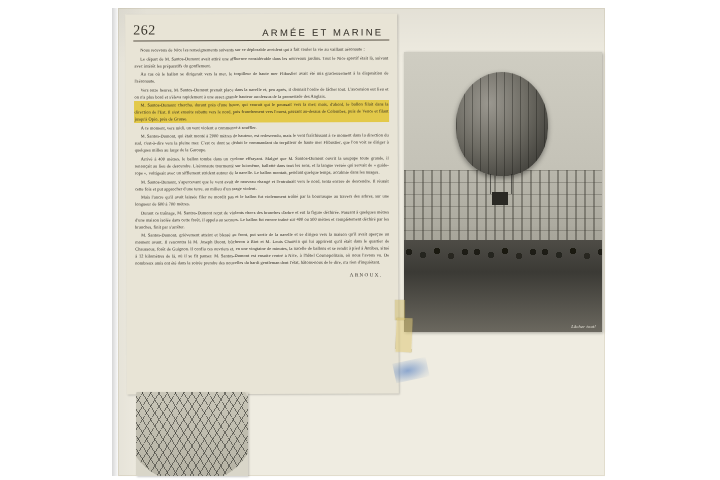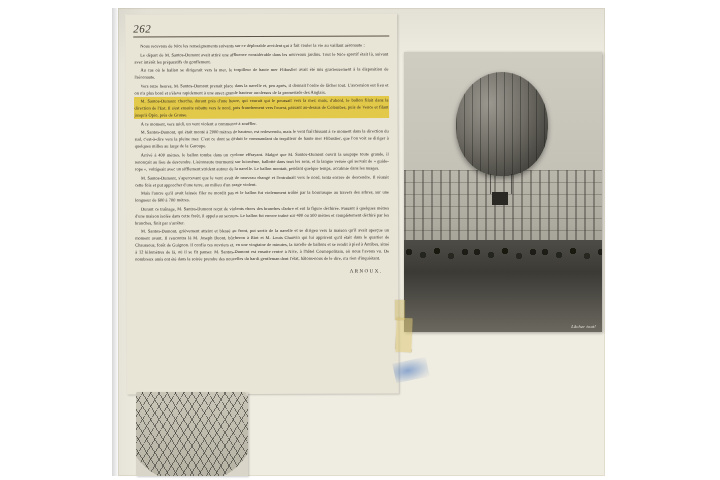--- a/index.html
+++ b/index.html
@@ -55,25 +55,24 @@
   }
   .clip-header {
     display: flex;
     align-items: flex-end;
     justify-content: space-between;
     border-bottom: 1px solid #5a5347;
     padding-bottom: 2px;
     margin: 4px 2px 5px 2px;
   }
   .folio {
-    font-size: 11px;
+    font-size: 14px;
     color: #3b372e;
     letter-spacing: 0.5px;
     font-family: "Liberation Serif", serif;
-    font-style: italic;
   }
   .running-head {
     font-size: 9.5px;
     color: #2f2b24;
     letter-spacing: 2.2px;
     font-family: "Liberation Sans", sans-serif;
     padding-right: 6px;
   }
   .body-text {
     font-size: 4.35px;
@@ -263,20 +262,21 @@
 
   <div class="edge-shadow-left"></div>
   <div class="edge-shadow-bottom"></div>
 
   <div class="backing"></div>
 
   <div class="clipping">
 
     <div class="clip-header">
       <span class="folio">262</span>
+      <span class="running-head">ARMÉE ET MARINE</span>
     </div>
 
     <div class="body-text">
       <p>Nous recevons de Nice les renseignements suivants sur ce déplorable accident qui a fait couler la vie au vaillant aéronaute :</p>
       <p>Le départ de M. Santos-Dumont avait attiré une affluence considérable dans les nouveaux jardins. Tout le Nice sportif était là, suivant avec intérêt les préparatifs du gonflement.</p>
       <p>Au cas où le ballon se dirigerait vers la mer, le torpilleur de haute mer Flibustier avait été mis gracieusement à la disposition de l'aéronaute.</p>
       <p>Vers onze heures, M. Santos-Dumont prenait place dans la nacelle et, peu après, il donnait l'ordre de lâcher tout. L'ascension eut lieu et on n'a plus bord et s'éleva rapidement à une assez grande hauteur au-dessus de la promenade des Anglais.</p>
       <p class="hl">M. Santos-Dumont chercha, durant près d'une heure, qui courait qui le poussait vers la mer; mais, d'abord, le ballon filait dans la direction de l'Est. Il s'est ensuite rabattu vers le nord, puis franchement vers l'ouest, passant au-dessus de Colombes, puis de Vence et filant jusqu'à Opio, près de Grasse.</p>
       <p>A ce moment, vers midi, un vent violent a commencé à souffler.</p>
       <p>M. Santos-Dumont, qui était monté à 2000 mètres de hauteur, est redescendu, mais le vent fraîchissant à ce moment dans la direction du sud, c'est-à-dire vers la pleine mer. C'est ce dont se déduit le commandant du torpilleur de haute mer Flibustier, que l'on voit se diriger à quelques milles au large de la Garoupe.</p>

